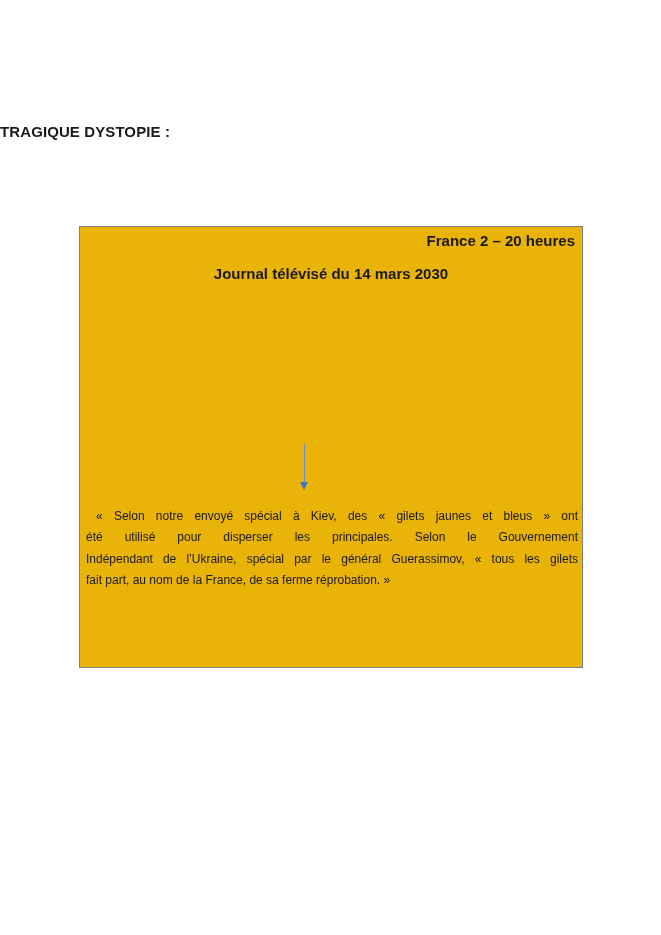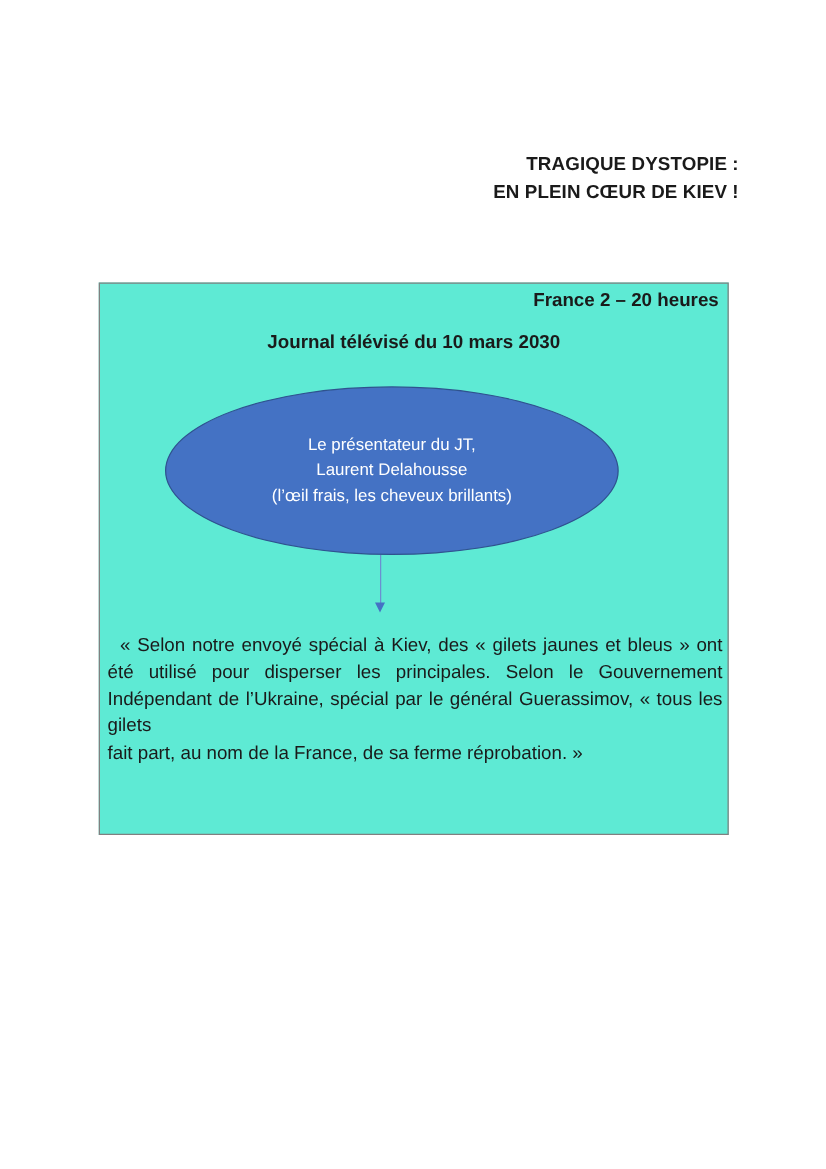--- a/index.html
+++ b/index.html
@@ -14,34 +14,34 @@
     background: #ffffff;
     font-family: "Liberation Sans", sans-serif;
     color: #1a1a1a;
     overflow: hidden;
   }
   .doc-title {
     position: absolute;
     top: 121px;
     left: 0;
     width: 591px;
-    text-align: right;
+    text-align: left;
     font-weight: bold;
     font-size: 15px;
     line-height: 21.5px;
     letter-spacing: 0.1px;
   }
   .frame {
     position: absolute;
     left: 79px;
     top: 226px;
     width: 502px;
     height: 440px;
     border: 1px solid #808080;
-    background: #5eead4;
+    background: #eab308;
   }
   .channel {
     position: absolute;
     top: 3px;
     right: 7px;
     font-weight: bold;
     font-size: 15px;
     line-height: 21px;
   }
   .heading {
@@ -96,21 +96,21 @@
     height: 0;
     border-left: 4.5px solid transparent;
     border-right: 4.5px solid transparent;
     border-top: 8px solid #4472C4;
   }
   .para {
     position: absolute;
     left: 6px;
     top: 279px;
     width: 492px;
-    font-size: 15px;
+    font-size: 12px;
     line-height: 21.45px;
   }
   .pline {
     text-align: justify;
     text-align-last: justify;
     white-space: normal;
   }
   .pline.first {
     text-indent: 10px;
   }
@@ -119,36 +119,28 @@
     text-align-last: left;
   }
 </style>
 </head>
 <body>
 
 <div class="page">
 
   <div class="doc-title">
     <div>TRAGIQUE DYSTOPIE :</div>
-    <div>EN PLEIN CŒUR DE KIEV !</div>
   </div>
 
   <div class="frame">
 
     <div class="channel">France 2 – 20 heures</div>
 
-    <div class="heading">Journal télévisé du 10 mars 2030</div>
+    <div class="heading">Journal télévisé du 14 mars 2030</div>
 
-    <div class="bubble">
-      <div class="bubble-text">
-        <div>Le présentateur du JT,</div>
-        <div>Laurent Delahousse</div>
-        <div>(l’œil frais, les cheveux brillants)</div>
-      </div>
-    </div>
 
     <div class="arrow">
       <div class="arrow-line"></div>
       <div class="arrow-head"></div>
     </div>
 
     <div class="para">
       <div class="pline first">« Selon notre envoyé spécial à Kiev, des « gilets jaunes et bleus » ont</div>
       <div class="pline">été utilisé pour disperser les principales. Selon le Gouvernement</div>
       <div class="pline">Indépendant de l’Ukraine, spécial par le général Guerassimov, « tous les gilets</div>

